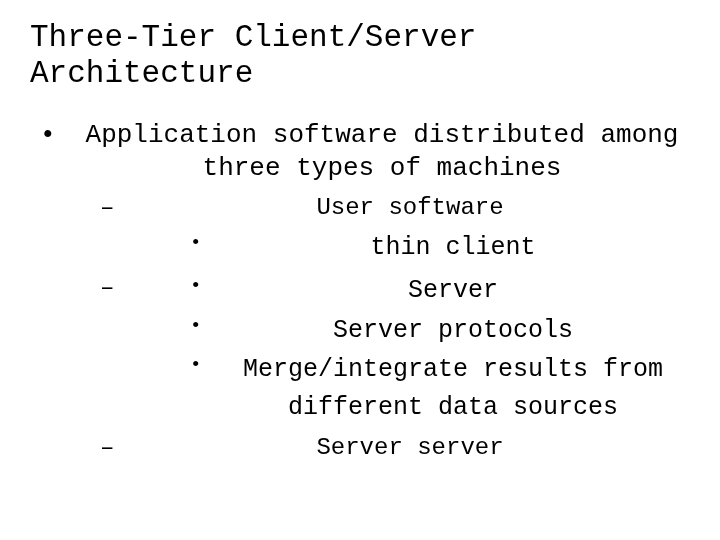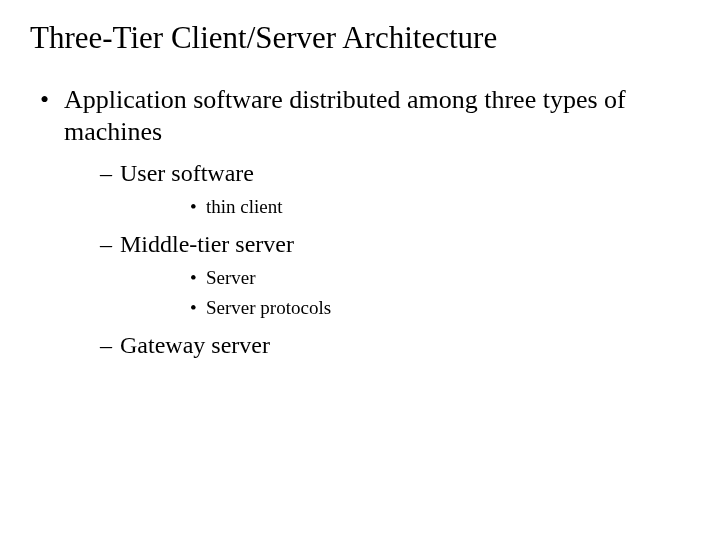--- a/index.html
+++ b/index.html
@@ -9,36 +9,38 @@
     height: 540px;
     background: #ffffff;
     font-family: "Times New Roman", Times, serif;
     color: #000000;
   }
   .slide {
     box-sizing: border-box;
     width: 720px;
     height: 540px;
     padding: 20px 20px 20px 30px;
+    font-family: Liberation Mono, monospace;
   }
   .title {
     font-size: 31px;
     font-weight: normal;
     margin: 0 0 28px 0;
     line-height: 1.15;
   }
   ul {
     list-style: none;
     margin: 0;
     padding: 0;
   }
   
   .l1 {
     margin: 0;
     padding: 0;
+    text-align: center;
   }
   .l1 > li {
     position: relative;
     font-size: 26px;
     line-height: 1.25;
     padding-left: 34px;
     margin-bottom: 6px;
   }
   .l1 > li::before {
     content: "•";
@@ -69,21 +71,21 @@
     font-size: 24px;
     line-height: 1.35;
   }
   
   .l3 {
     margin: 4px 0 6px 0;
     padding: 0;
   }
   .l3 > li {
     position: relative;
-    font-size: 19px;
+    font-size: 25px;
     line-height: 1.5;
     padding-left: 86px;
     margin-bottom: 2px;
   }
   .l3 > li::before {
     content: "•";
     position: absolute;
     left: 70px;
     top: 0;
     font-size: 19px;
@@ -104,30 +106,32 @@
         <li>
           <span>User software</span>
           <ul class="l3">
             <li>
               <span>thin client</span>
             </li>
           </ul>
         </li>
 
         <li>
-          <span>Middle-tier server</span>
           <ul class="l3">
             <li>
               <span>Server</span>
             </li>
             <li>
               <span>Server protocols</span>
             </li>
+            <li>
+              <span>Merge/integrate results from different data sources</span>
+            </li>
           </ul>
         </li>
 
         <li>
-          <span>Gateway server</span>
+          <span>Server server</span>
         </li>
       </ul>
     </li>
   </ul>
 </div>
 
 </body></html>

